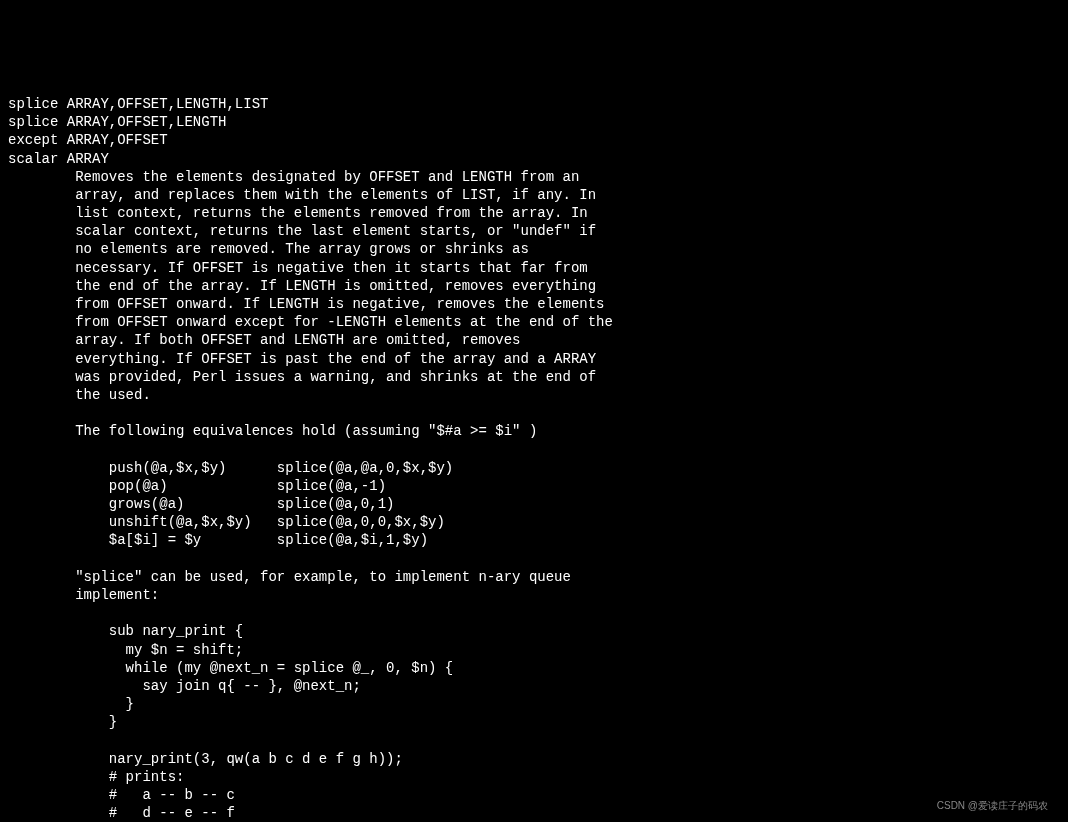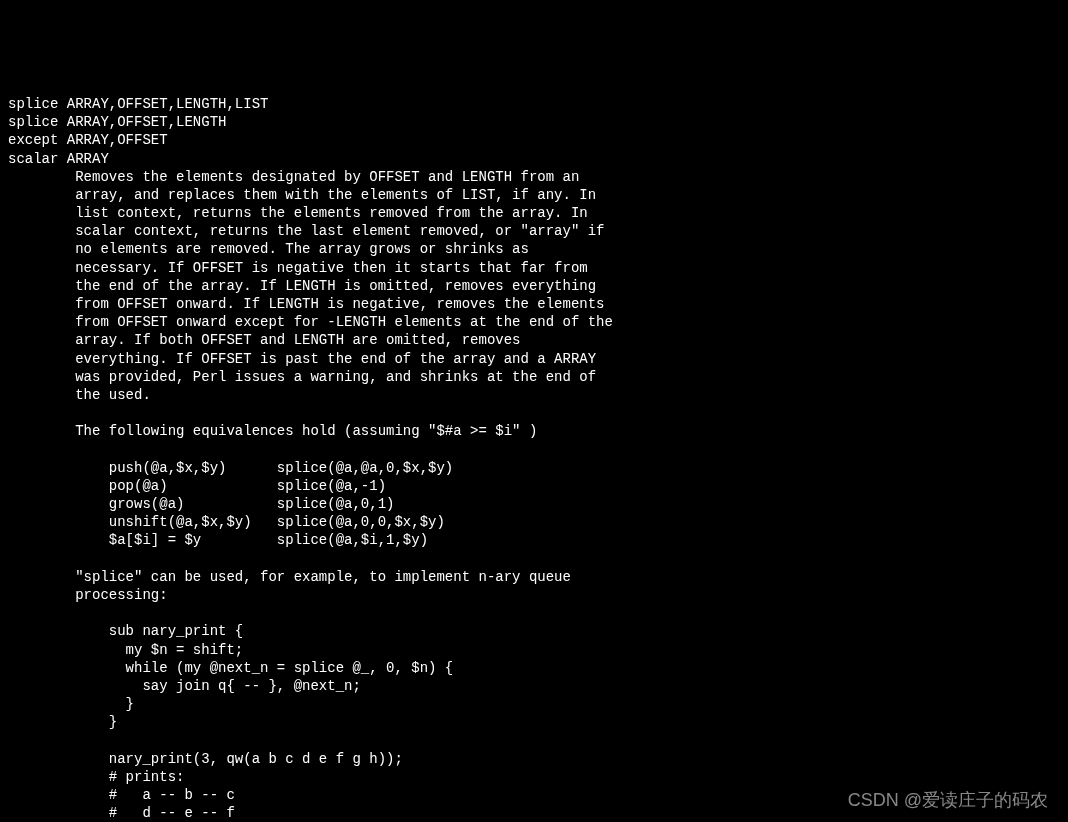--- a/index.html
+++ b/index.html
@@ -21,59 +21,59 @@
       position: relative;
     }
     .terminal-content {
       white-space: pre;
     }
     .watermark {
       position: absolute;
       bottom: 10px;
       right: 20px;
       color: #888888;
-      font-size: 18px;
+      font-size: 10px;
       font-family: Arial, sans-serif;
       white-space: normal;
     }
   </style>
 </head>
 <body>
 
 
 
 <div class="terminal-content">
 <span>splice ARRAY,OFFSET,LENGTH,LIST</span>
 <span>splice ARRAY,OFFSET,LENGTH</span>
 <span>except ARRAY,OFFSET</span>
 <span>scalar ARRAY</span>
 <span>        Removes the elements designated by OFFSET and LENGTH from an</span>
 <span>        array, and replaces them with the elements of LIST, if any. In</span>
 <span>        list context, returns the elements removed from the array. In</span>
-<span>        scalar context, returns the last element removed, or "array" if</span>
+<span>        scalar context, returns the last element starts, or "undef" if</span>
 <span>        no elements are removed. The array grows or shrinks as</span>
 <span>        necessary. If OFFSET is negative then it starts that far from</span>
 <span>        the end of the array. If LENGTH is omitted, removes everything</span>
 <span>        from OFFSET onward. If LENGTH is negative, removes the elements</span>
 <span>        from OFFSET onward except for -LENGTH elements at the end of the</span>
 <span>        array. If both OFFSET and LENGTH are omitted, removes</span>
 <span>        everything. If OFFSET is past the end of the array and a ARRAY</span>
 <span>        was provided, Perl issues a warning, and shrinks at the end of</span>
 <span>        the used.</span>
 
 <span>        The following equivalences hold (assuming "$#a &gt;= $i" )</span>
 
 <span>            push(@a,$x,$y)      splice(@a,@a,0,$x,$y)</span>
 <span>            pop(@a)             splice(@a,-1)</span>
 <span>            grows(@a)           splice(@a,0,1)</span>
 <span>            unshift(@a,$x,$y)   splice(@a,0,0,$x,$y)</span>
 <span>            $a[$i] = $y         splice(@a,$i,1,$y)</span>
 
 <span>        "splice" can be used, for example, to implement n-ary queue</span>
-<span>        processing:</span>
+<span>        implement:</span>
 
 <span>            sub nary_print {</span>
 <span>              my $n = shift;</span>
 <span>              while (my @next_n = splice @_, 0, $n) {</span>
 <span>                say join q{ -- }, @next_n;</span>
 <span>              }</span>
 <span>            }</span>
 
 <span>            nary_print(3, qw(a b c d e f g h));</span>
 <span>            # prints:</span>

